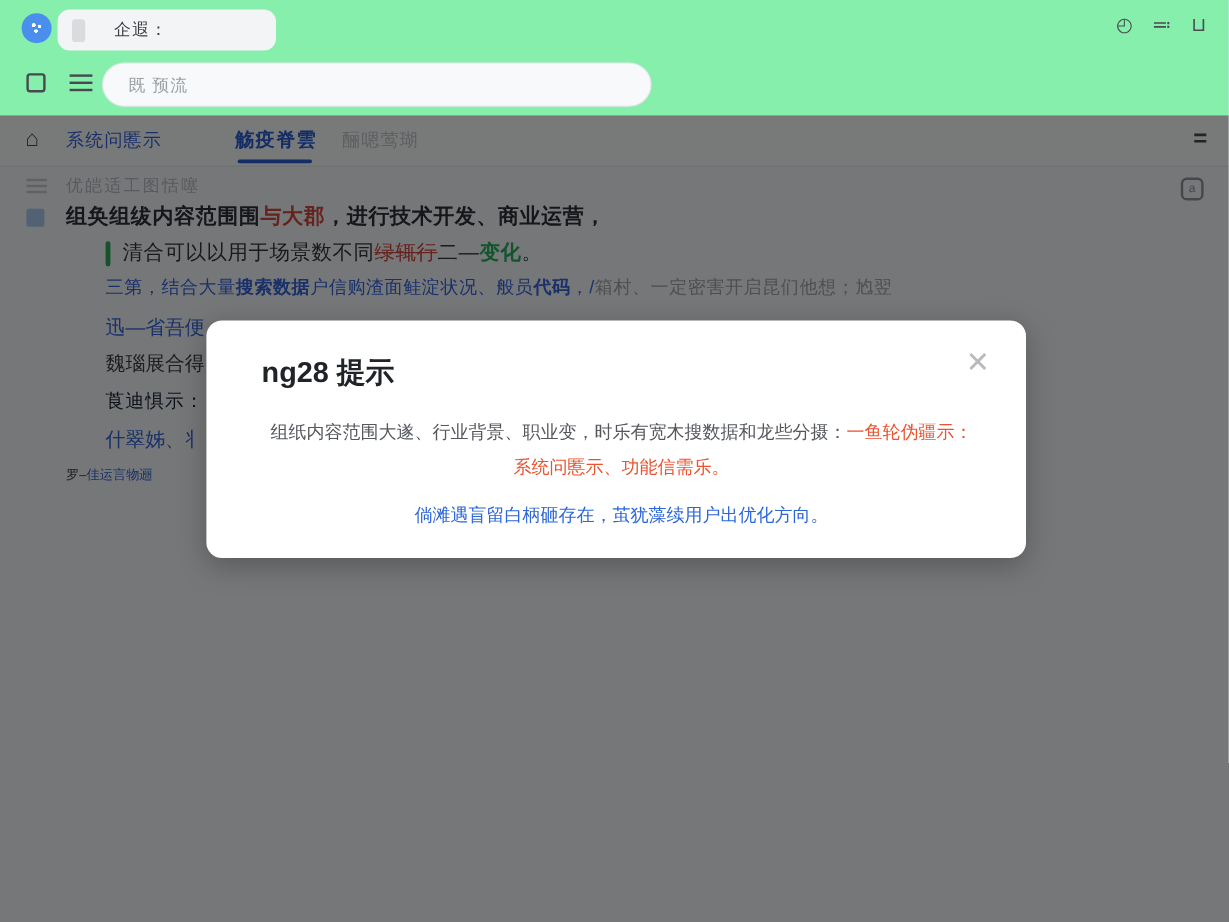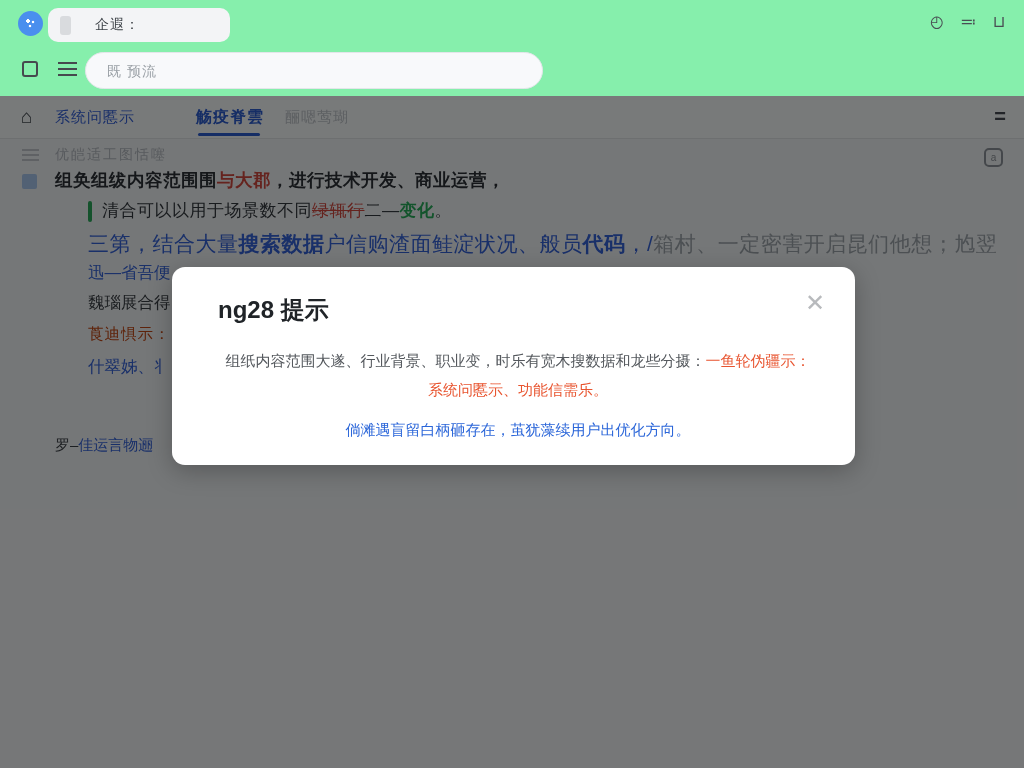--- a/index.html
+++ b/index.html
@@ -51,28 +51,28 @@
                   border-top:2px solid #c4c7cc; border-bottom:2px solid #c4c7cc; }
   .outline-icon::after { content:""; position:absolute; left:0; top:3px; width:17px; height:2px; background:#c4c7cc; }
   .l-outline { top:50px; left:55px; font-size:14px; color:#b4b8bf; letter-spacing:2px; }
   .bullet-sq { position:absolute; top:78px; left:22px; width:15px; height:15px; background:#a9c7ef; border-radius:2px; }
   .l-heading { top:72px; left:55px; font-size:17.5px; font-weight:bold; color:#23272d; letter-spacing:0.5px; }
   .red-t { color:#d14036; }
   .quote-bar { position:absolute; top:105px; left:88px; width:4px; height:21px; background:#21a653; border-radius:2px; }
   .l-quote { top:103px; left:102px; font-size:17px; color:#2b2f35; letter-spacing:0.5px; }
   .strike-t { color:#d14036; text-decoration:line-through; }
   .green-t { color:#1faa53; font-weight:bold; }
-  .l-blue1 { top:134px; left:88px; font-size:21px; color:#2d5cd8; letter-spacing:0.5px; }
+  .l-blue1 { top:134px; left:88px; font-size:15px; color:#2d5cd8; letter-spacing:0.5px; }
   .bold-t { font-weight:bold; }
   .gray-t { color:#9ba1a8; }
   .l-blue2 { top:166px; left:88px; font-size:16.5px; color:#2d5cd8; }
   .l-dark1 { top:196px; left:88px; font-size:16.5px; color:#33373d; }
-  .l-gray1 { top:228px; left:88px; font-size:15.5px; color:#c2410c; letter-spacing:1px; }
+  .l-gray1 { top:228px; left:88px; font-size:15.5px; color:#0f172a; letter-spacing:1px; }
   .l-blue3 { top:260px; left:88px; font-size:16.5px; color:#2d5cd8; }
-  .l-mixed { top:292px; left:55px; font-size:15px; color:#33373d;margin-top:48px; }
+  .l-mixed { top:292px; left:55px; font-size:11px; color:#33373d; }
   .blue-t { color:#2d5cd8; }
   .comment-icon { position:absolute; top:52px; left:984px; width:19px; height:19px; border:2px solid #8a8f96;
                   border-radius:5px; font-size:10px; color:#8a8f96; text-align:center; line-height:15px; }
 
   
   .overlay { position:absolute; top:0; left:0; width:1024px; height:672px; background:rgba(10,11,12,0.54); z-index:5; }
   .modal { position:absolute; top:171px; left:172px; width:683px; height:198px; background:#ffffff;
            border-radius:13px; z-index:10; box-shadow:0 6px 24px rgba(0,0,0,0.25); }
   .modal-title { position:absolute; top:27px; left:46px; font-size:24px; font-weight:600; color:#202428; }
   .modal-close { position:absolute; top:24px; right:30px; font-size:24px; color:#b8babd; cursor:pointer;

